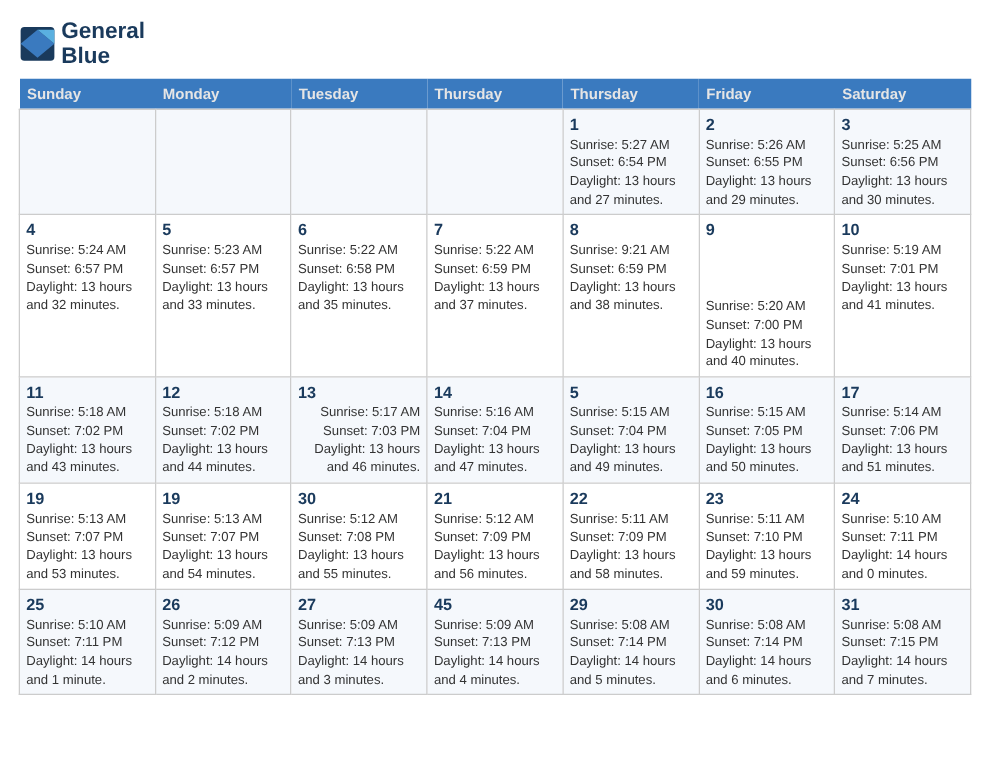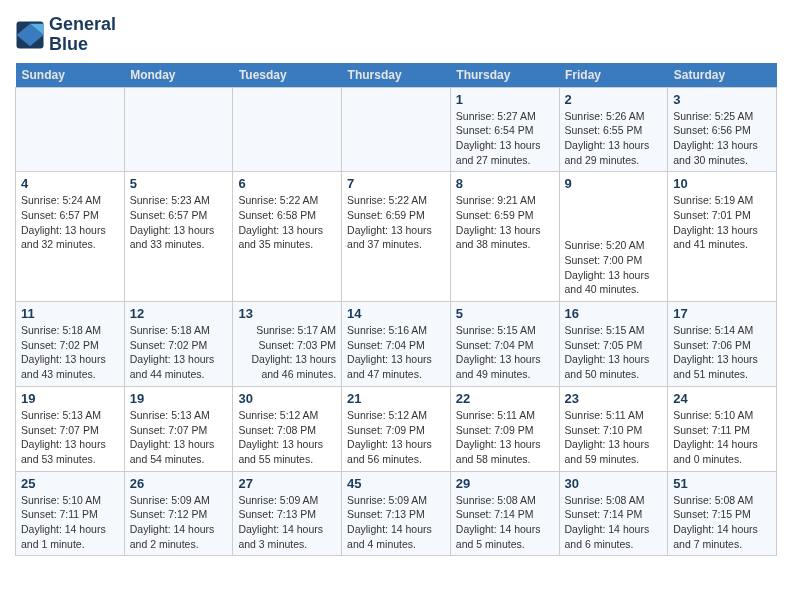--- a/index.html
+++ b/index.html
@@ -301,20 +301,20 @@
 Sunset: 7:14 PM
 Daylight: 14 hours and 5 minutes.</div>
         </td>
         <td>
           <span class="day-number">30</span>
           <div class="day-info" style="white-space: pre-line;">Sunrise: 5:08 AM
 Sunset: 7:14 PM
 Daylight: 14 hours and 6 minutes.</div>
         </td>
         <td>
-          <span class="day-number">51</span>
+          <span class="day-number">31</span>
           <div class="day-info" style="white-space: pre-line;">Sunrise: 5:08 AM
 Sunset: 7:15 PM
 Daylight: 14 hours and 7 minutes.</div>
         </td>
       </tr>
     </tbody>
 </table>
 
 </body></html>

